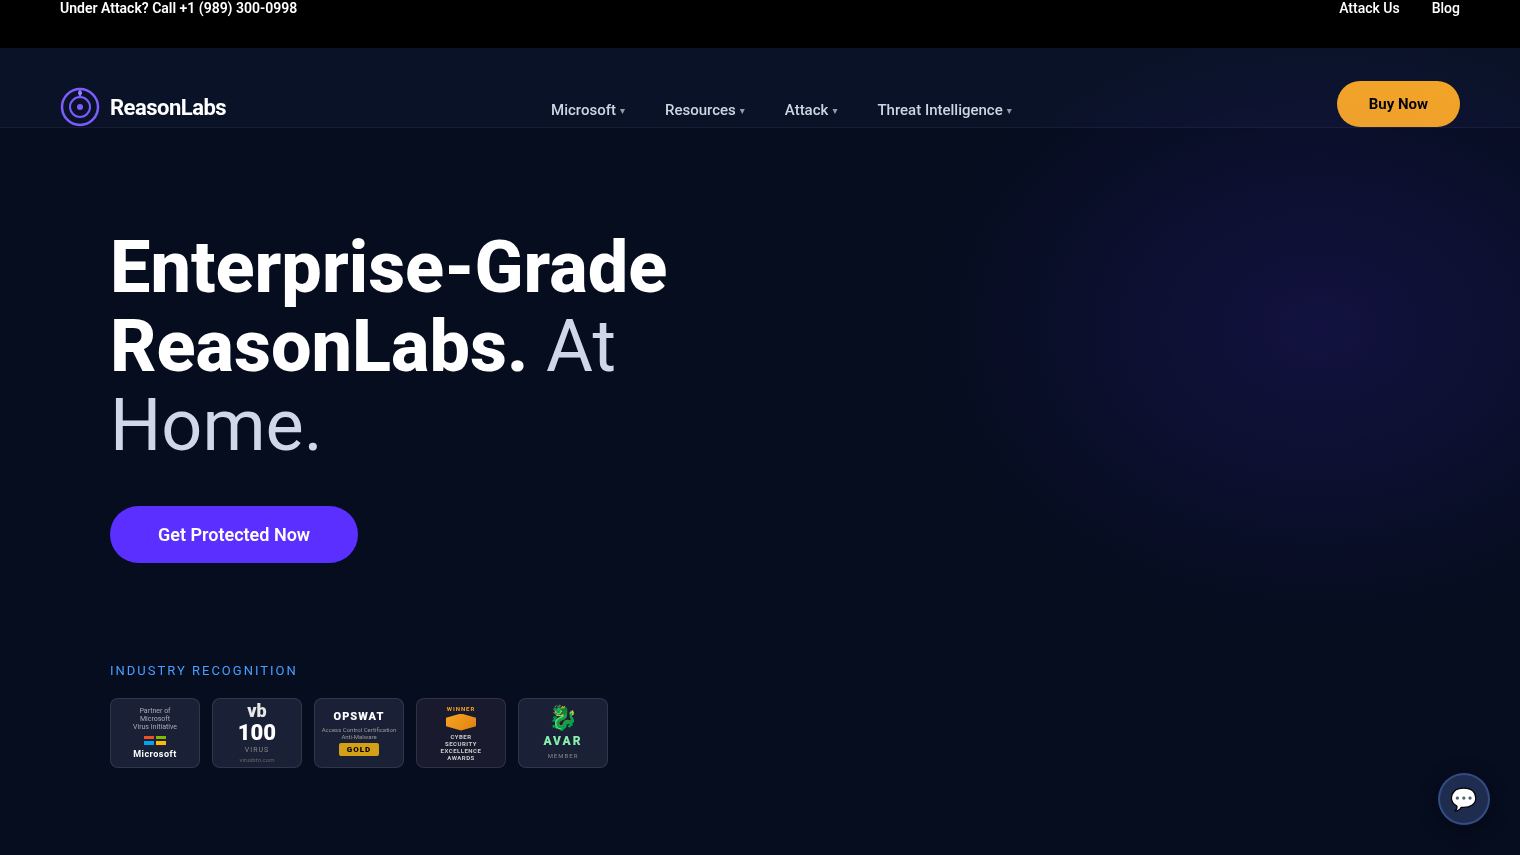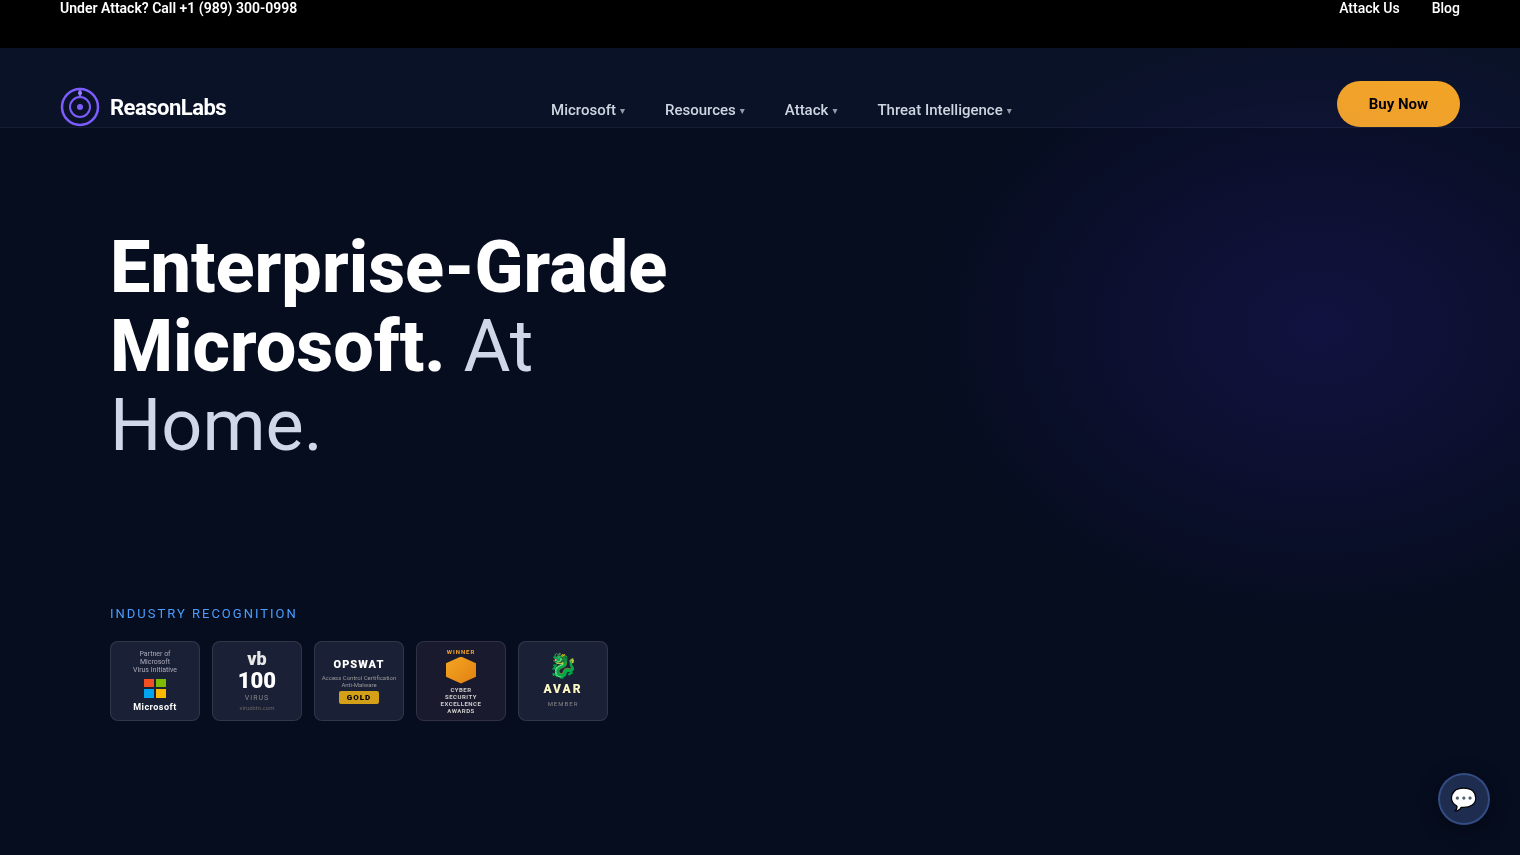--- a/index.html
+++ b/index.html
@@ -143,21 +143,21 @@
       margin-bottom: 20px;
       text-transform: uppercase;
     }
     .badges {
       display: flex;
       align-items: center;
       gap: 12px;
     }
     .badge {
       width: 90px;
-      height: 80px;
+      height: 70px;
       border-radius: 8px;
       display: flex;
       align-items: center;
       justify-content: center;
       overflow: hidden;
     }
 
     
     .badge-microsoft {
       background: #1a2035;
@@ -235,21 +235,21 @@
     .cyber-text { font-size: 6px; color: #ccc; text-align: center; font-weight: 700; letter-spacing: 0.5px; }
 
     .badge-avar {
       background: #1a2035;
       border: 1px solid rgba(255,255,255,0.1);
       flex-direction: column;
       padding: 8px;
       gap: 4px;
     }
     .avar-dragon { font-size: 24px; line-height: 1; }
-    .avar-text { font-size: 12px; font-weight: 900; color: #fef9c3; letter-spacing: 2px; }
+    .avar-text { font-size: 12px; font-weight: 900; color: #86efac; letter-spacing: 2px; }
     .avar-member { font-size: 6px; color: #888; letter-spacing: 1px; }
 
     
     .chat-widget {
       position: fixed;
       bottom: 30px;
       right: 30px;
       width: 52px;
       height: 52px;
       background: #1e2d4f;
@@ -323,22 +323,23 @@
   </div>
 
   <a class="buy-now-btn" href="#">Buy Now</a>
 </nav>
 
 <div class="main-content">
   <div class="hero-glow"></div>
 
   <section class="hero">
     <h1 class="hero-title">
-      <span>Enterprise-Grade Microsoft.</span><span class="light"> At Home.</span>
+      <span>Enterprise-Grade ReasonLabs.</span><span class="light"> At Home.</span>
     </h1>
+    <a class="hero-cta" href="#">Get Protected Now</a>
   </section>
 
   <section class="recognition">
     <div class="recognition-label">INDUSTRY RECOGNITION</div>
     <div class="badges">
 
       <div class="badge badge-microsoft">
         <div class="ms-top">Partner of<br>Microsoft<br>Virus Initiative</div>
         <div class="ms-logo">
           <div class="ms-sq1"></div>

